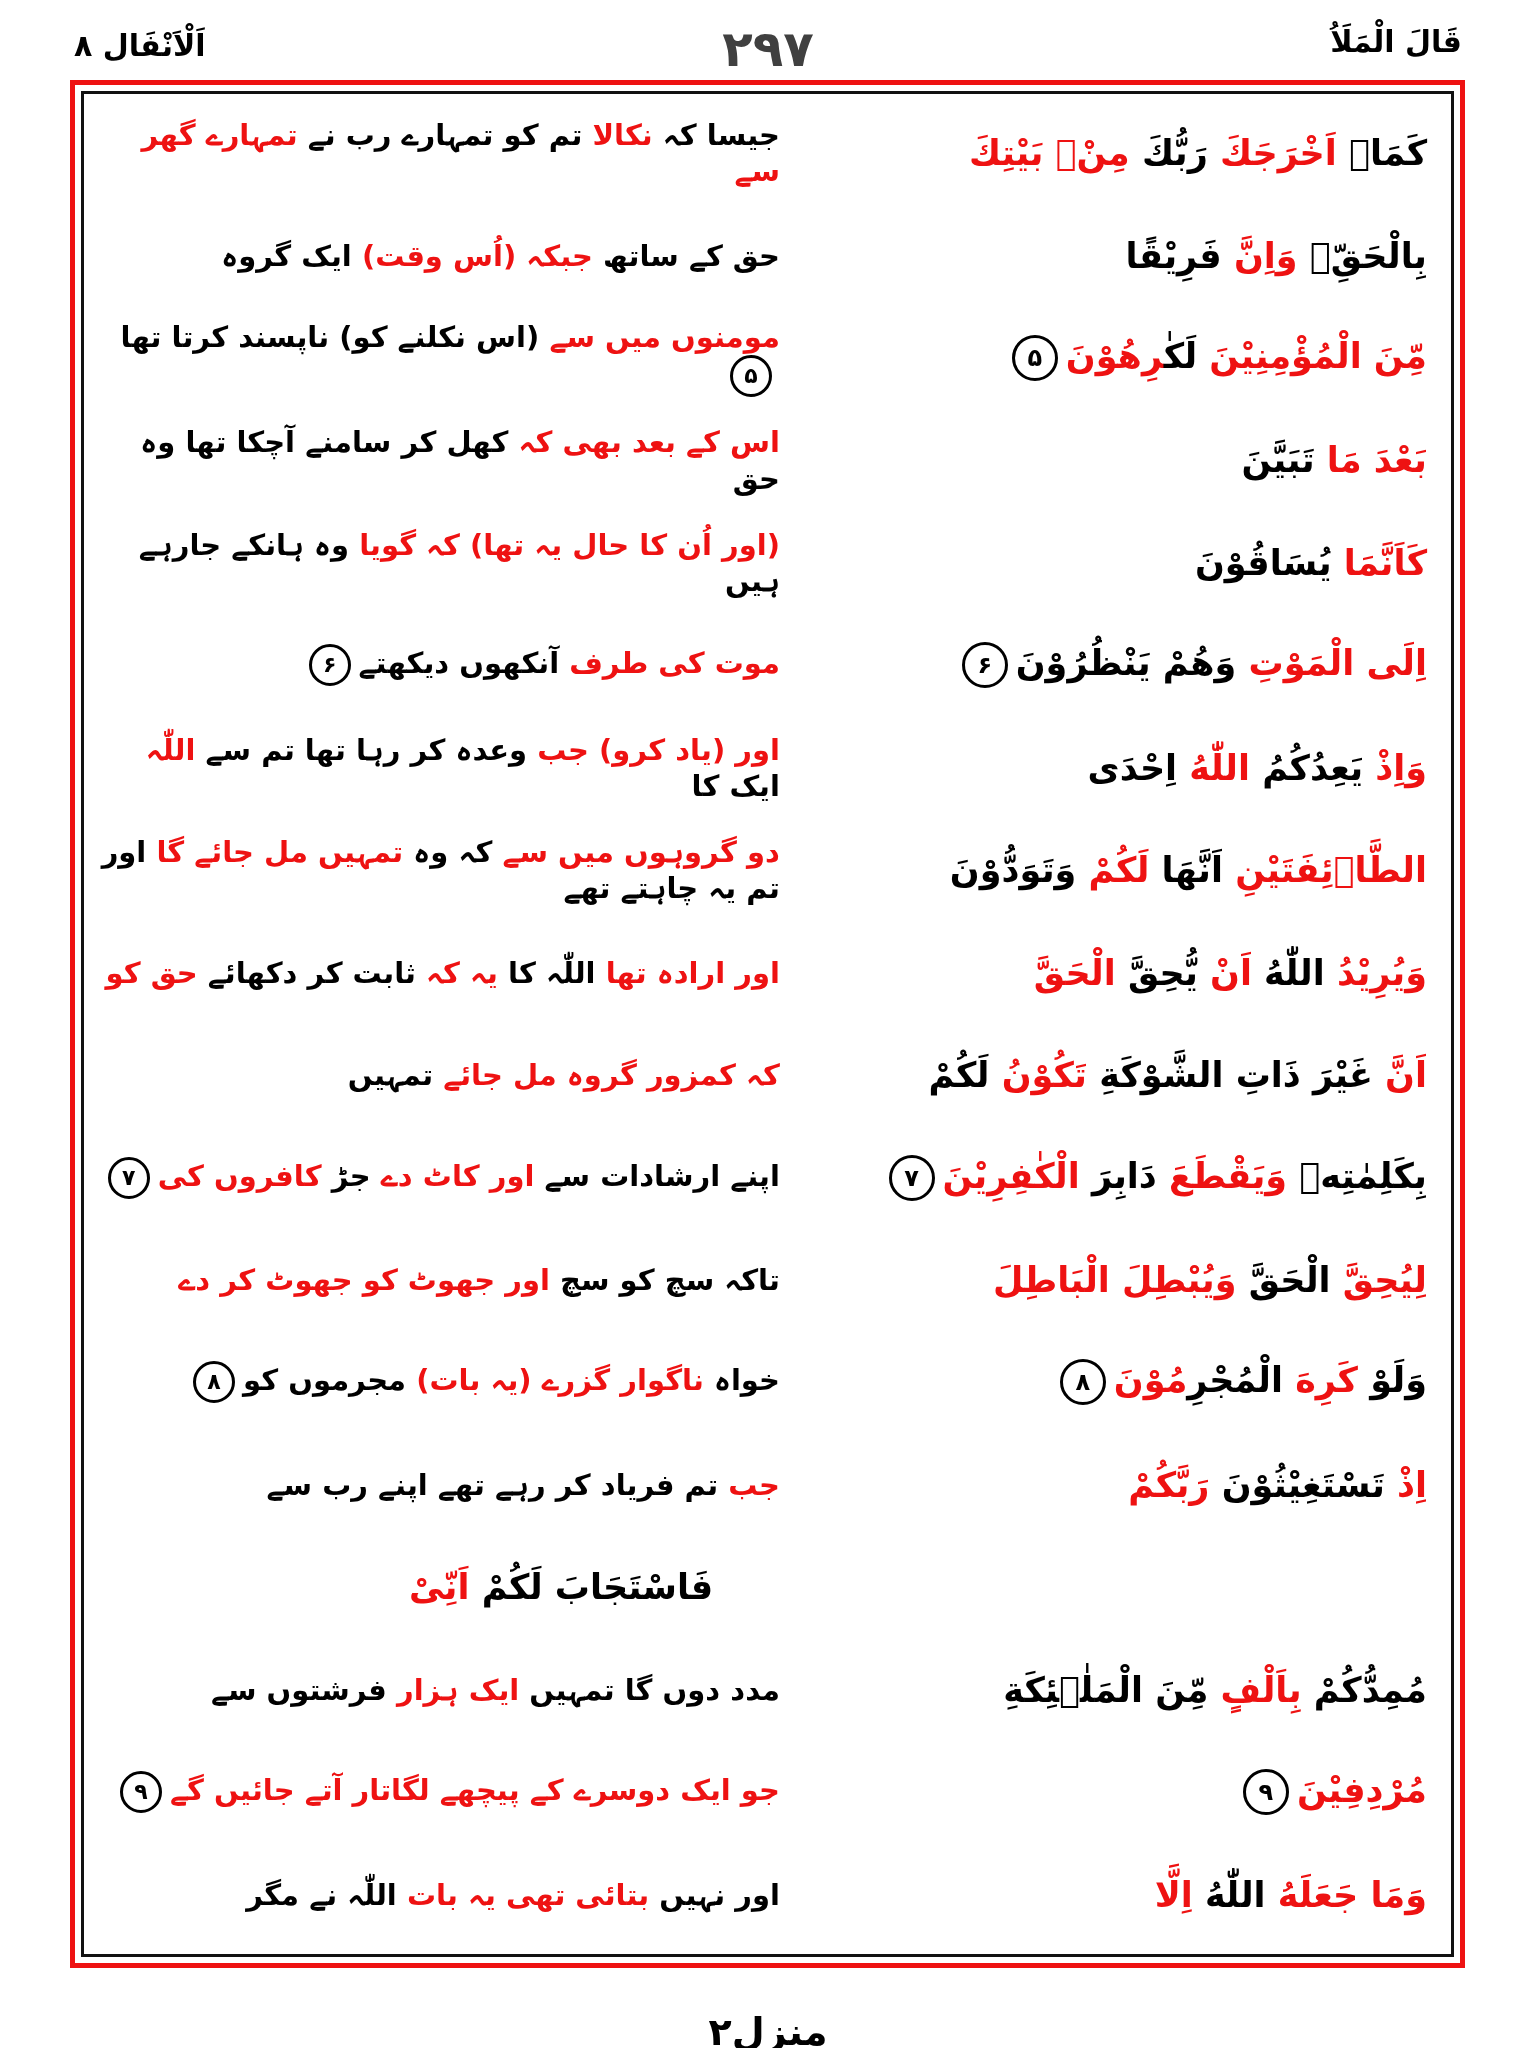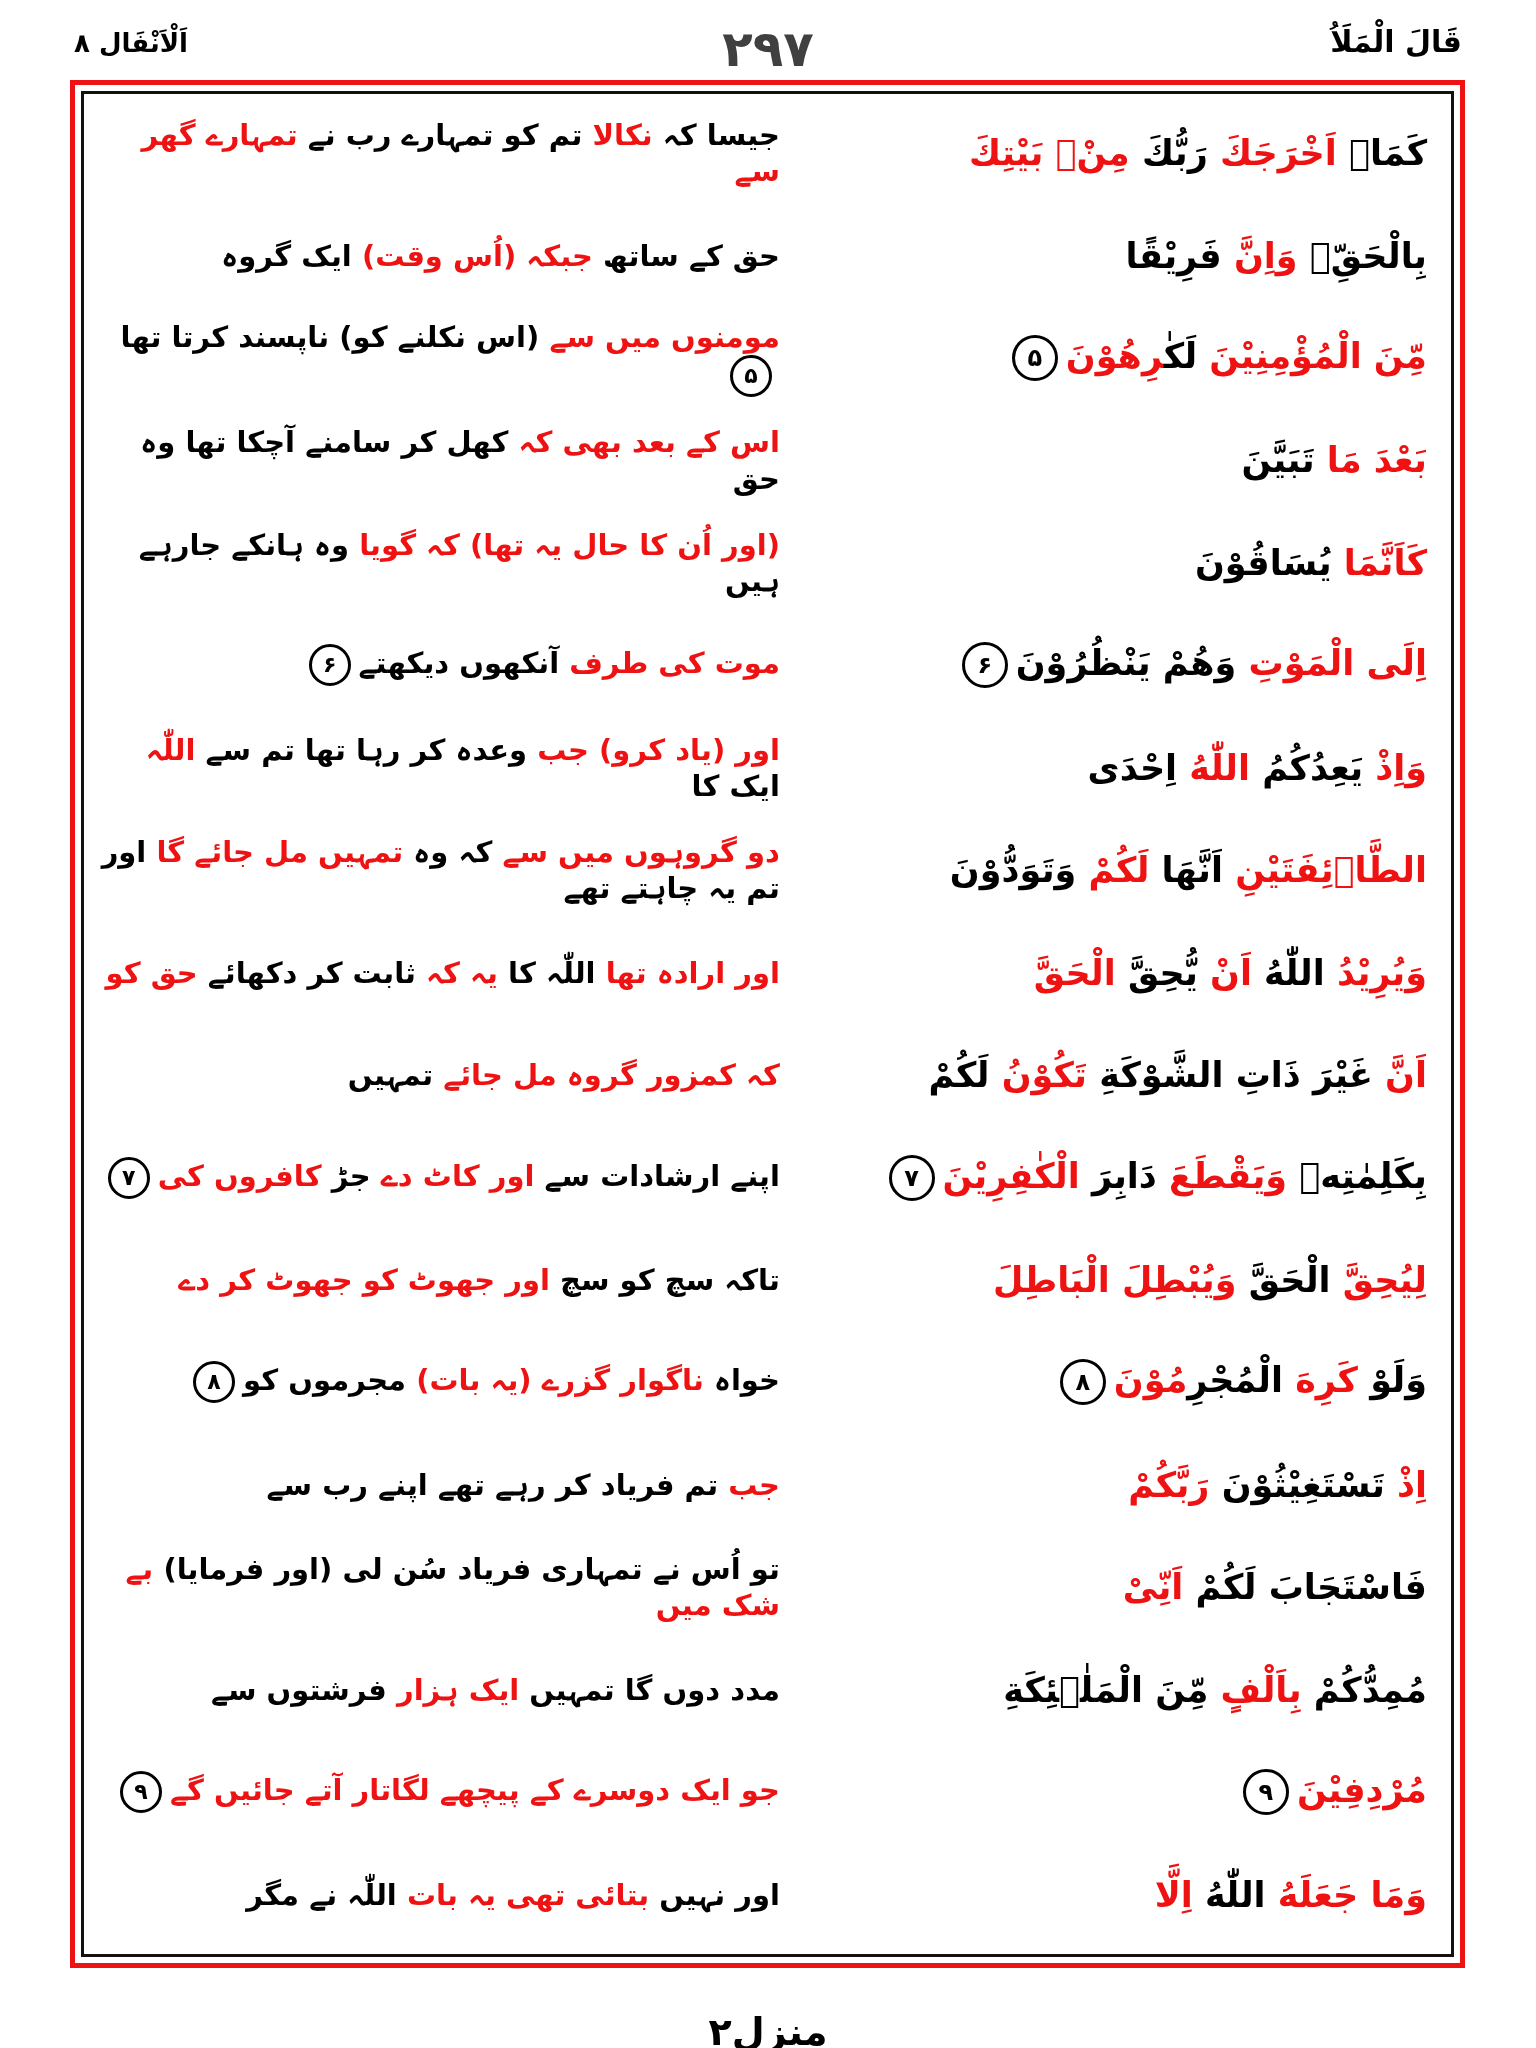--- a/index.html
+++ b/index.html
@@ -9,21 +9,21 @@
     font-family:"DejaVu Sans", sans-serif;
     position:relative;
     overflow:hidden;
   }
   
   .header-band{
     position:absolute; left:70px; right:70px; top:18px; height:58px;
   }
   .hdr-left{
     position:absolute; left:4px; top:10px;
-    font-size:26px; font-weight:bold; color:#000; direction:rtl;
+    font-size:30px; font-weight:bold; color:#000; direction:rtl;
   }
   .hdr-right{
     position:absolute; right:4px; top:6px;
     font-size:30px; font-weight:bold; color:#000; direction:rtl;
   }
   .hdr-page{
     position:absolute; left:50%; transform:translateX(-50%); top:2px;
     font-size:50px; font-weight:bold; color:#404040;
     letter-spacing:2px;
   }
@@ -139,21 +139,20 @@
         </div>
         <div class="row">
           <div class="urdu-cell" dir="rtl"><span class="seg-b">خواہ</span> <span class="seg-r">ناگوار گزرے (یہ بات)</span> <span class="seg-b">مجرموں کو</span><span class="marker">۸</span></div>
           <div class="arabic-cell" dir="rtl"><span class="seg-b">وَلَوْ</span> <span class="seg-r">كَرِهَ</span> <span class="seg-b">الْمُجْرِ</span><span class="seg-r">مُوْنَ</span><span class="marker">۸</span></div>
         </div>
         <div class="row">
           <div class="urdu-cell" dir="rtl"><span class="seg-r">جب</span> <span class="seg-b">تم فریاد کر رہے تھے</span> <span class="seg-b">اپنے رب سے</span></div>
           <div class="arabic-cell" dir="rtl"><span class="seg-r">اِذْ</span> <span class="seg-b">تَسْتَغِيْثُوْنَ</span> <span class="seg-r">رَبَّكُمْ</span></div>
         </div>
         <div class="row">
-          <div class="urdu-cell" dir="rtl"><span class="seg-b">تو اُس نے تمہاری فریاد سُن لی (اور فرمایا)</span> <span class="seg-r">بے شک میں</span></div>
           <div class="arabic-cell" dir="rtl"><span class="seg-b">فَاسْتَجَابَ لَكُمْ</span> <span class="seg-r">اَنِّىْ</span></div>
         </div>
         <div class="row">
           <div class="urdu-cell" dir="rtl"><span class="seg-b">مدد دوں گا تمہیں</span> <span class="seg-r">ایک ہزار</span> <span class="seg-b">فرشتوں سے</span></div>
           <div class="arabic-cell" dir="rtl"><span class="seg-b">مُمِدُّكُمْ</span> <span class="seg-r">بِاَلْفٍ</span> <span class="seg-b">مِّنَ الْمَلٰۤئِكَةِ</span></div>
         </div>
         <div class="row">
           <div class="urdu-cell" dir="rtl"><span class="seg-r">جو ایک دوسرے کے پیچھے لگاتار آتے جائیں گے</span><span class="marker">۹</span></div>
           <div class="arabic-cell" dir="rtl"><span class="seg-r">مُرْدِفِيْنَ</span><span class="marker">۹</span></div>
         </div>

